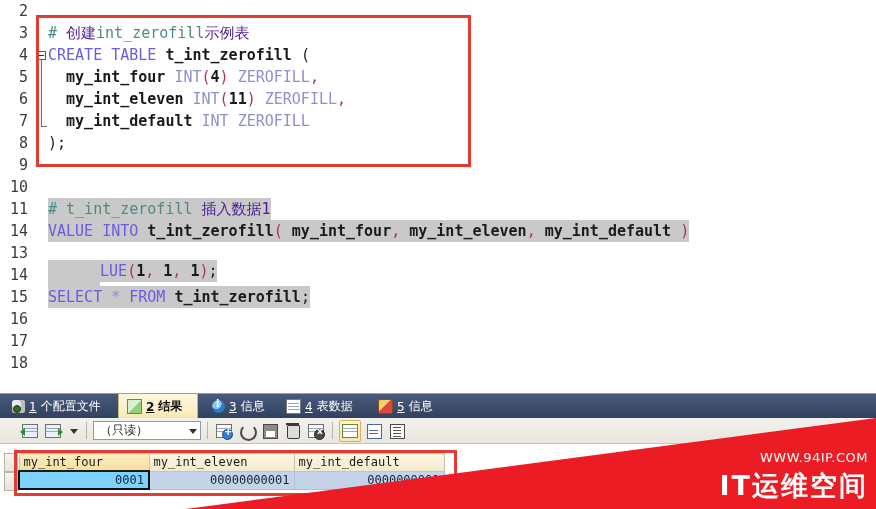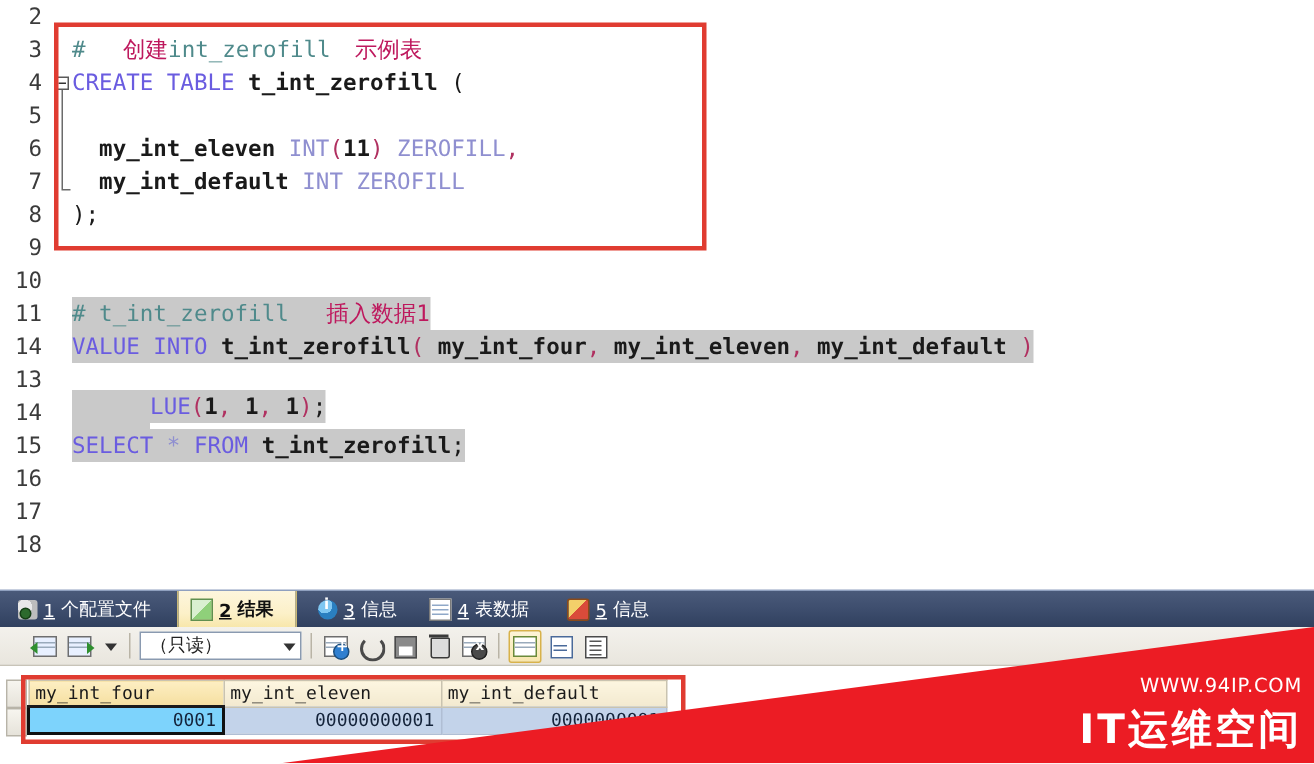--- a/index.html
+++ b/index.html
@@ -90,21 +90,21 @@
     font-family: "DejaVu Sans Mono", monospace;
     font-size: 15px;
     color: #1a1a1a;
   }
   .code-line.sel {
     background: #c9c9c9;
   }
   .tok-kw      { color: #6a5ce0; font-weight: normal; }
   .tok-type    { color: #8f8fd0; }
   .tok-comment { color: #4f8a8b; }
-  .tok-cn      { color: #be185d; margin-left: 16px; }
+  .tok-cn      { color: #4c1d95; }
   .tok-id      { color: #1a1a1a; font-weight: bold; }
   .tok-punc    { color: #b03060; }
   .tok-num     { color: #1a1a1a; font-weight: bold; }
   .tok-plain   { color: #1a1a1a; }
   .tok-star    { color: #8f8fd0; }
 
   
   .annot-box-1 {
     position: absolute;
     left: 36px; top: 15px;
@@ -373,20 +373,21 @@
       </div>
     <div class="fold-col">
       <div class="fold-box" style="top:51px;"></div>
       <div class="fold-line" style="top:60px;height:66px;"></div>
       <div class="fold-foot" style="top:126px;"></div>
     </div>
     <div class="code-area" id="codeArea">
         <div class="code-line" style="top: 0px;"></div>
         <div class="code-line" style="top: 22px;"><span class="tok-comment"># </span><span class="tok-cn">创建</span><span class="tok-comment">int_zerofill</span><span class="tok-cn">示例表</span></div>
         <div class="code-line" style="top: 44px;"><span class="tok-kw">CREATE TABLE </span><span class="tok-id">t_int_zerofill </span><span class="tok-plain">(</span></div>
+        <div class="code-line" style="top: 66px;"><span class="tok-id">  my_int_four </span><span class="tok-type">INT</span><span class="tok-punc">(</span><span class="tok-num">4</span><span class="tok-punc">)</span><span class="tok-type"> ZEROFILL</span><span class="tok-punc">,</span></div>
         <div class="code-line" style="top: 88px;"><span class="tok-id">  my_int_eleven </span><span class="tok-type">INT</span><span class="tok-punc">(</span><span class="tok-num">11</span><span class="tok-punc">)</span><span class="tok-type"> ZEROFILL</span><span class="tok-punc">,</span></div>
         <div class="code-line" style="top: 110px;"><span class="tok-id">  my_int_default </span><span class="tok-type">INT ZEROFILL</span></div>
         <div class="code-line" style="top: 132px;"><span class="tok-plain">);</span></div>
         <div class="code-line" style="top: 154px;"></div>
         <div class="code-line" style="top: 176px;"></div>
         <div class="code-line sel" style="top: 198px;"><span class="tok-comment"># </span><span class="tok-comment">t_int_zerofill</span><span class="tok-cn"> 插入数据1</span></div>
         <div class="code-line sel" style="top: 220px;"><span class="tok-kw">VALUE INTO </span><span class="tok-id">t_int_zerofill</span><span class="tok-punc">(</span><span class="tok-id"> my_int_four</span><span class="tok-punc">,</span><span class="tok-id"> my_int_eleven</span><span class="tok-punc">,</span><span class="tok-id"> my_int_default </span><span class="tok-punc">)</span></div>
         <div class="code-line sel" style="top: 260px; padding-left: 34px;"><span class="tok-kw">VALUE</span><span class="tok-punc">(</span><span class="tok-num">1</span><span class="tok-punc">, </span><span class="tok-num">1</span><span class="tok-punc">, </span><span class="tok-num">1</span><span class="tok-punc">)</span><span class="tok-plain">;</span></div>
         <div class="code-line sel" style="top: 264px; width: 52px;"></div>
         <div class="code-line sel" style="top: 286px;"><span class="tok-kw">SELECT </span><span class="tok-star">*</span><span class="tok-kw"> FROM </span><span class="tok-id">t_int_zerofill</span><span class="tok-plain">;</span></div>

